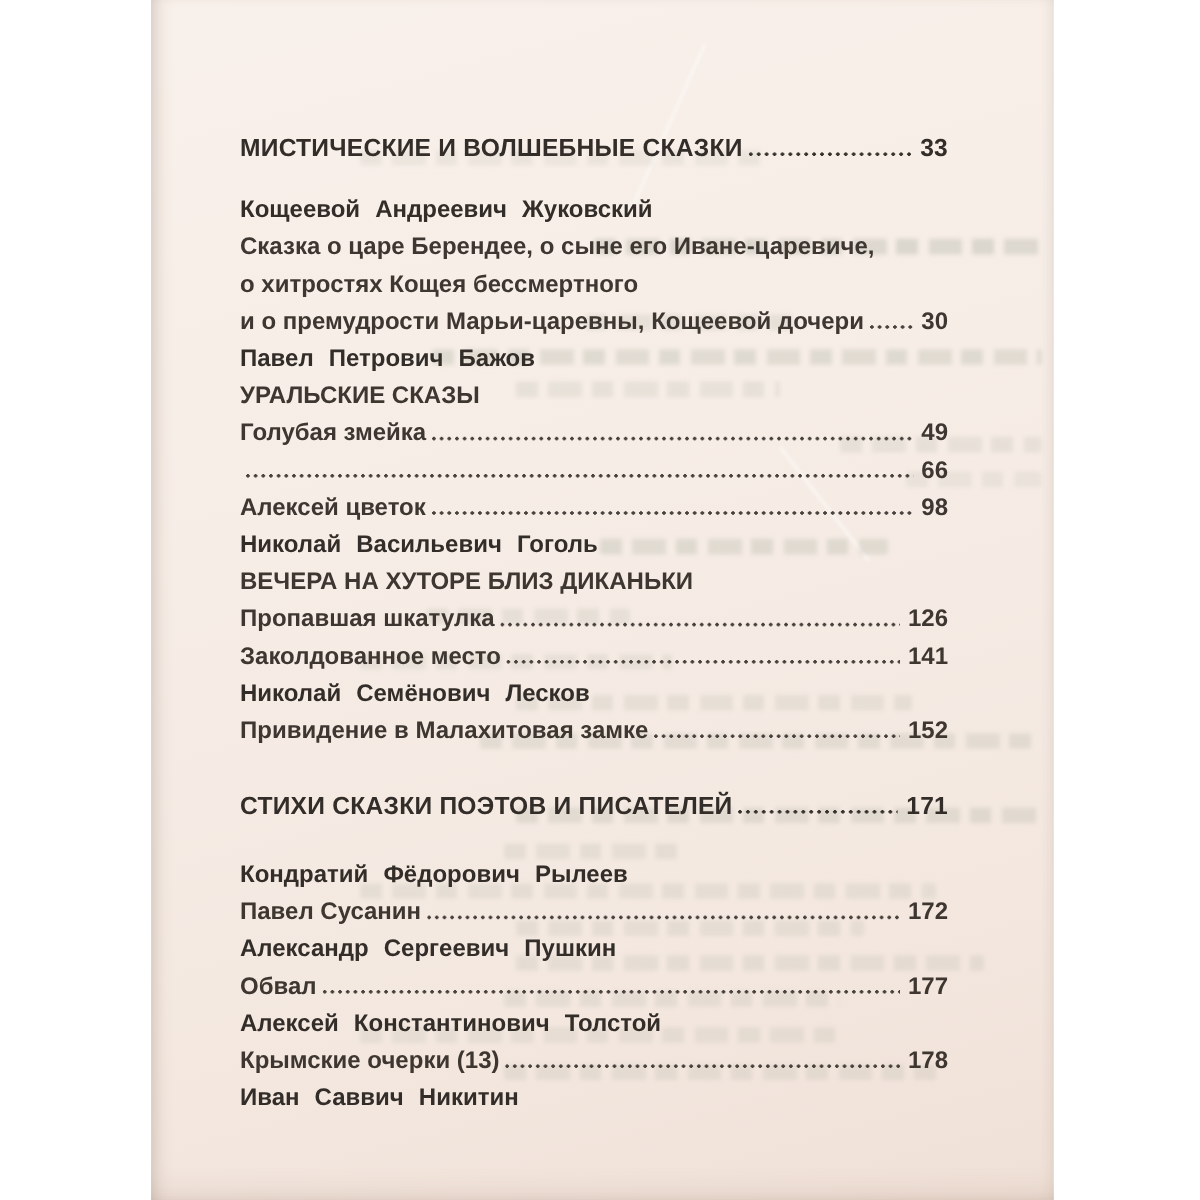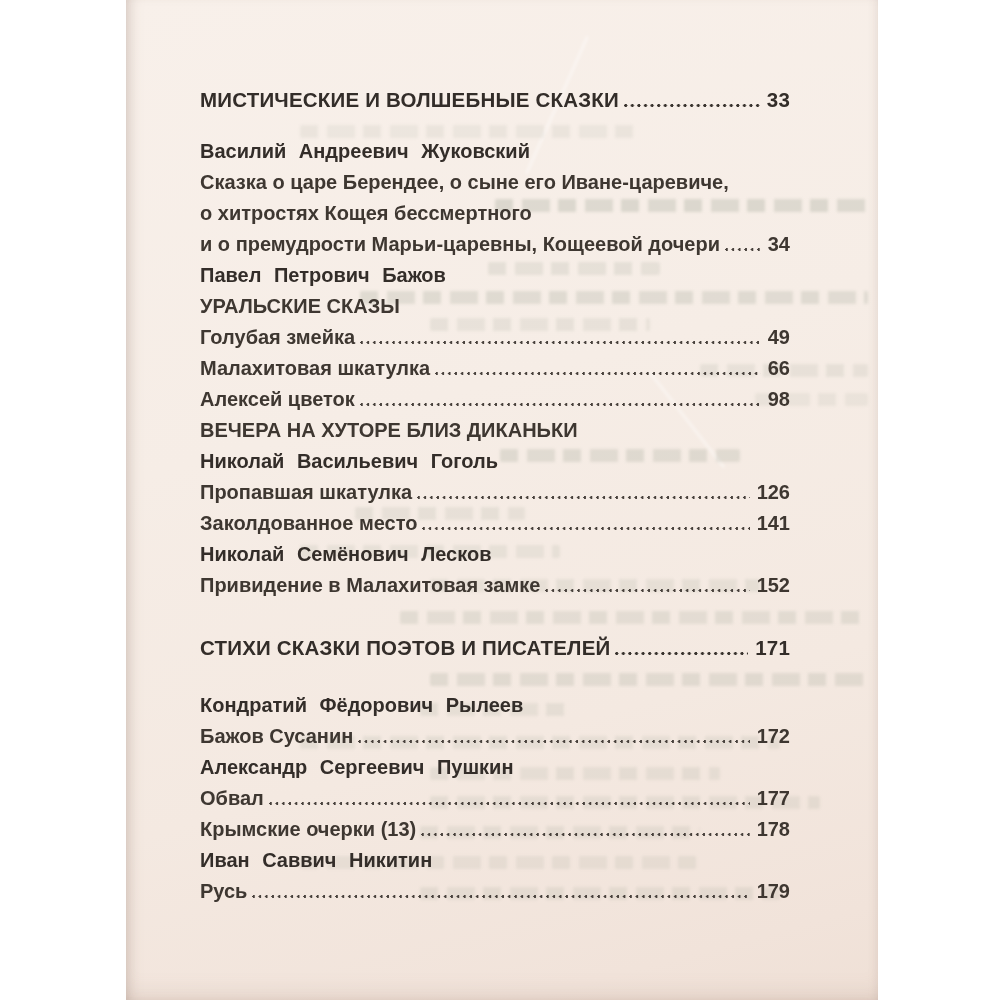--- a/index.html
+++ b/index.html
@@ -22,21 +22,21 @@
 
   
   .ghost{
     position:absolute;height:13px;border-radius:2px;filter:blur(1.6px);
     background:repeating-linear-gradient(90deg,
       rgba(147,155,138,.55) 0 18px, rgba(147,155,138,0) 18px 27px,
       rgba(147,155,138,.5) 27px 55px, rgba(147,155,138,0) 55px 63px);
   }
 
   
-  .toc{position:absolute;left:74px;right:88px;top:0;padding-top:84px;
+  .toc{position:absolute;left:74px;right:88px;top:0;padding-top:108px;
        color:#3e3731;}
   .row{display:flex;align-items:baseline;height:31px;line-height:31px;
        font-size:20px;white-space:nowrap;}
   .row-section{font-weight:bold;font-size:20.5px;letter-spacing:.2px;color:#332d29;}
   .row-author{font-weight:bold;word-spacing:7px;color:#332d29;}
   .row-subtitle,.row-line,.row-item{font-weight:bold;}
   .toc .row-section:not(:first-child){margin-top:31px;}
   .toc .row-section + .row-author{margin-top:27px;}
   .toc .row-section:first-child + .row-author{margin-top:21px;}
 
@@ -81,59 +81,58 @@
         <div class="ghost" style="left: 174px; top: 856px; width: 400px; opacity: 0.26;"></div>
         <div class="ghost" style="left: 294px; top: 887px; width: 360px; opacity: 0.28;"></div>
       </div>
     <div class="toc" id="toc">
         <div class="row row-section">
           <span class="label">МИСТИЧЕСКИЕ И ВОЛШЕБНЫЕ СКАЗКИ</span>
           <span class="leader"></span>
           <span class="pagenum">33</span>
         </div>
         <div class="row row-author">
-          <span class="label">Василий Андреевич Жуковский</span>
+          <span class="label">Кощеевой Андреевич Жуковский</span>
         </div>
         <div class="row row-line">
           <span class="label">Сказка о царе Берендее, о сыне его Иване-царевиче,</span>
         </div>
         <div class="row row-line">
           <span class="label">о хитростях Кощея бессмертного</span>
         </div>
         <div class="row row-item">
           <span class="label">и о премудрости Марьи-царевны, Кощеевой дочери</span>
           <span class="leader"></span>
-          <span class="pagenum">34</span>
+          <span class="pagenum">30</span>
         </div>
         <div class="row row-author">
           <span class="label">Павел Петрович Бажов</span>
         </div>
         <div class="row row-subtitle">
           <span class="label">УРАЛЬСКИЕ СКАЗЫ</span>
         </div>
         <div class="row row-item">
           <span class="label">Голубая змейка</span>
           <span class="leader"></span>
           <span class="pagenum">49</span>
         </div>
         <div class="row row-item">
-          <span class="label">Малахитовая шкатулка</span>
           <span class="leader"></span>
           <span class="pagenum">66</span>
         </div>
         <div class="row row-item">
           <span class="label">Алексей цветок</span>
           <span class="leader"></span>
           <span class="pagenum">98</span>
         </div>
+        <div class="row row-author">
+          <span class="label">Николай Васильевич Гоголь</span>
+        </div>
         <div class="row row-subtitle">
           <span class="label">ВЕЧЕРА НА ХУТОРЕ БЛИЗ ДИКАНЬКИ</span>
-        </div>
-        <div class="row row-author">
-          <span class="label">Николай Васильевич Гоголь</span>
         </div>
         <div class="row row-item">
           <span class="label">Пропавшая шкатулка</span>
           <span class="leader"></span>
           <span class="pagenum">126</span>
         </div>
         <div class="row row-item">
           <span class="label">Заколдованное место</span>
           <span class="leader"></span>
           <span class="pagenum">141</span>
@@ -148,40 +147,38 @@
         </div>
         <div class="row row-section">
           <span class="label">СТИХИ СКАЗКИ ПОЭТОВ И ПИСАТЕЛЕЙ</span>
           <span class="leader"></span>
           <span class="pagenum">171</span>
         </div>
         <div class="row row-author">
           <span class="label">Кондратий Фёдорович Рылеев</span>
         </div>
         <div class="row row-item">
-          <span class="label">Бажов Сусанин</span>
+          <span class="label">Павел Сусанин</span>
           <span class="leader"></span>
           <span class="pagenum">172</span>
         </div>
         <div class="row row-author">
           <span class="label">Александр Сергеевич Пушкин</span>
         </div>
         <div class="row row-item">
           <span class="label">Обвал</span>
           <span class="leader"></span>
           <span class="pagenum">177</span>
         </div>
+        <div class="row row-author">
+          <span class="label">Алексей Константинович Толстой</span>
+        </div>
         <div class="row row-item">
           <span class="label">Крымские очерки (13)</span>
           <span class="leader"></span>
           <span class="pagenum">178</span>
         </div>
         <div class="row row-author">
           <span class="label">Иван Саввич Никитин</span>
         </div>
-        <div class="row row-item">
-          <span class="label">Русь</span>
-          <span class="leader"></span>
-          <span class="pagenum">179</span>
-        </div>
       </div>
   </div>
 </div>
 
 </body></html>

